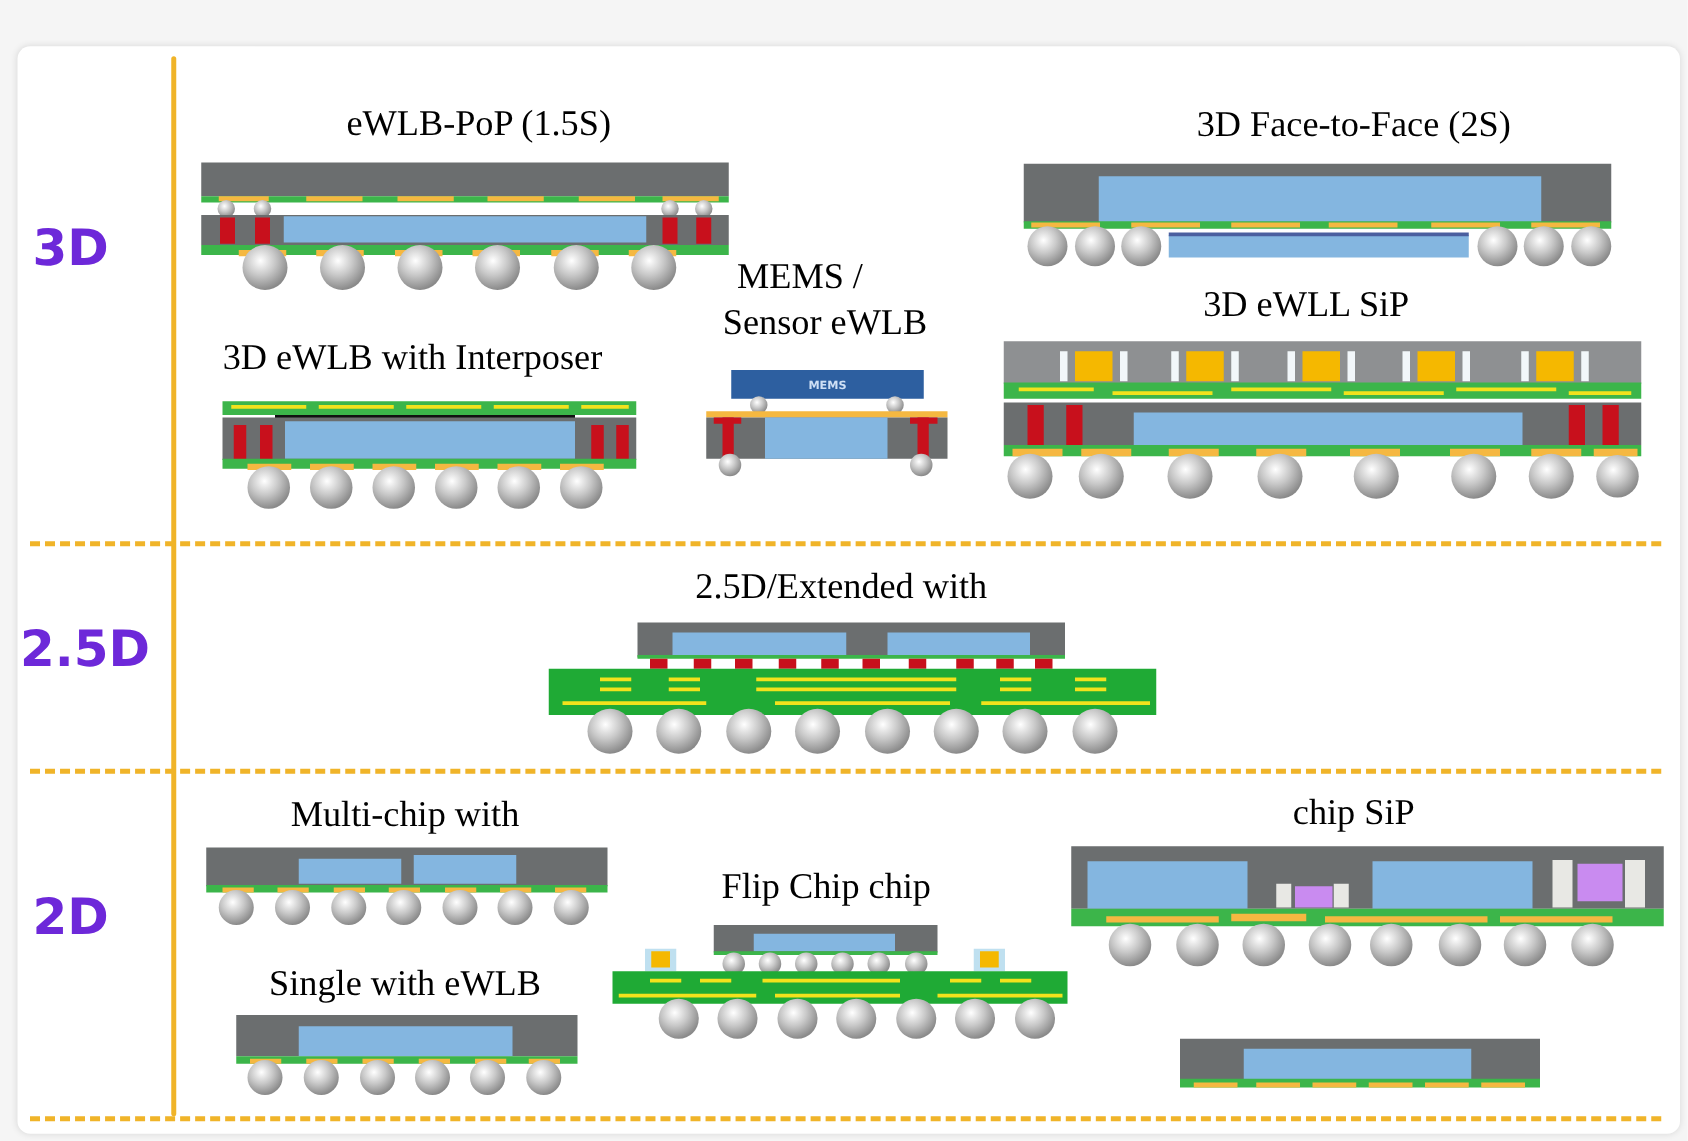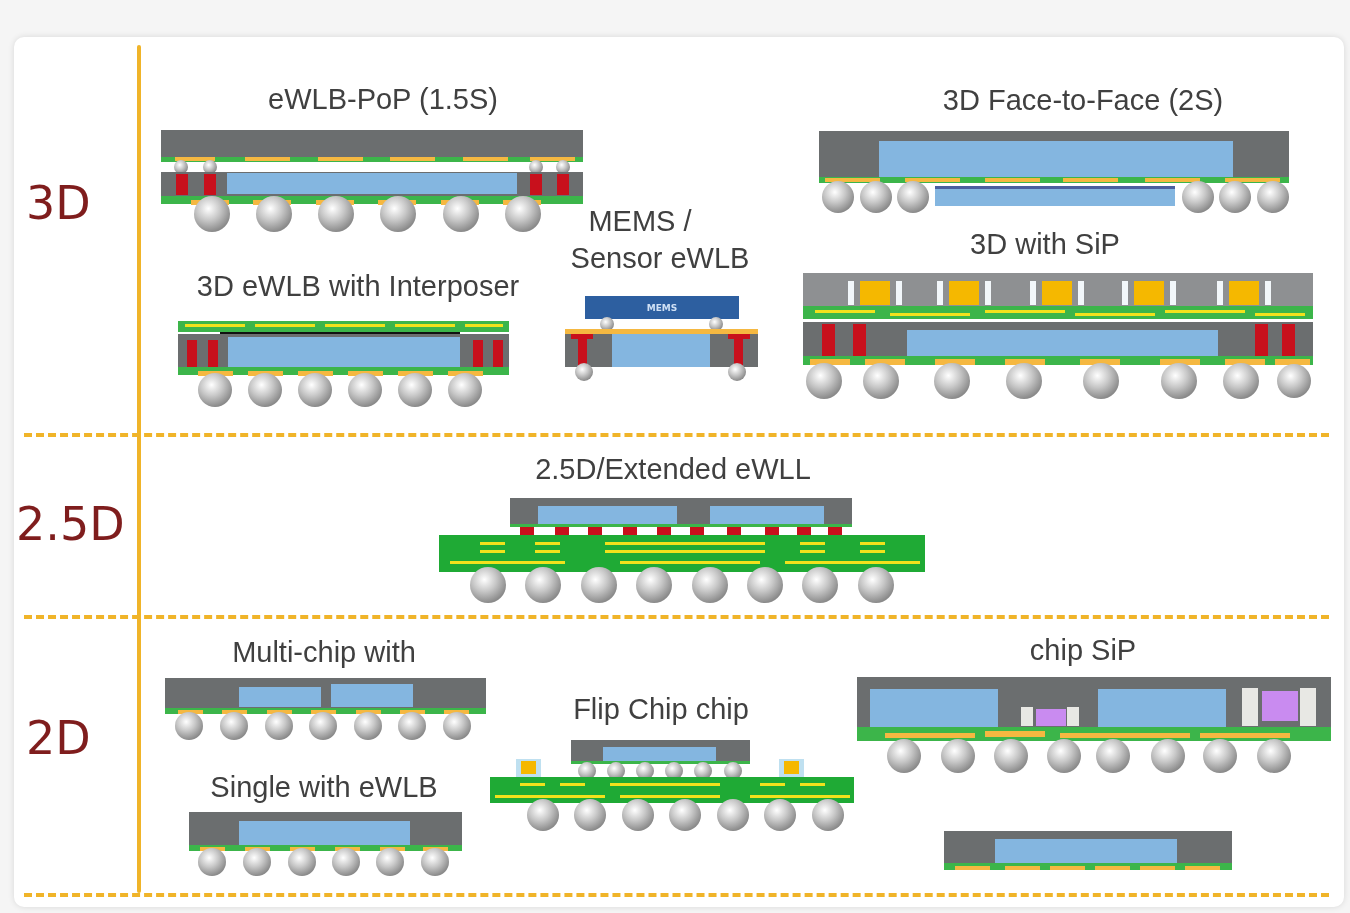--- a/index.html
+++ b/index.html
@@ -1,44 +1,44 @@
 <!DOCTYPE html>
 <html><head>
 <meta charset="utf-8">
 <style>
   html,body{margin:0;padding:0;background:#f5f5f5;}
   body{width:1350px;height:913px;overflow:hidden;position:relative;font-family:"DejaVu Sans",sans-serif;}
   .card{position:absolute;left:14px;top:37px;width:1330px;height:870px;background:#fff;border-radius:10px;box-shadow:0 0 6px rgba(0,0,0,.12);}
   .vline{position:absolute;left:137px;top:45px;width:4px;height:848px;background:#f0b429;border-radius:2px;}
   .dash{position:absolute;left:24px;width:1305px;height:0;border-top:4px dashed #f0b429;}
-  .tier{position:absolute;font-family:"DejaVu Sans",sans-serif;font-weight:normal;font-size:46px;color:#7f1d1d;}
-  .lbl{position:absolute;font-family:Liberation Sans, sans-serif;font-size:29px;color:#404040;white-space:nowrap;letter-spacing:0px;}
+  .tier{position:absolute;font-family:"DejaVu Sans",sans-serif;font-weight:bold;font-size:40px;color:#6d28d9;}
+  .lbl{position:absolute;font-family:Liberation Serif, serif;font-size:29px;color:#000000;white-space:nowrap;letter-spacing:0px;}
   .lbl.c{transform:translateX(-50%);text-align:center;}
   svg.pkg{position:absolute;overflow:visible;}
 </style>
 </head>
 <body>
 
 <div class="card"></div>
 <div class="vline"></div>
 <div class="dash" style="top:433px"></div>
 <div class="dash" style="top:615px"></div>
 <div class="dash" style="top:893px"></div>
 
 <div class="tier" style="left:26px;top:176px">3D</div>
 <div class="tier" style="left:16px;top:497px">2.5D</div>
 <div class="tier" style="left:26px;top:711px">2D</div>
 
 <div class="lbl c" style="left:383px;top:83px">eWLB-PoP (1.5S)</div>
 <div class="lbl c" style="left:1083px;top:84px">3D Face-to-Face (2S)</div>
 <div class="lbl c" style="left:640px;top:205px">MEMS /</div>
 <div class="lbl c" style="left:660px;top:242px">Sensor eWLB</div>
-<div class="lbl c" style="left:358px;top:270px">3D eWLB with Interposer</div>
-<div class="lbl c" style="left:1045px;top:228px">3D with SiP</div>
-<div class="lbl c" style="left:673px;top:453px">2.5D/Extended eWLL</div>
+<div class="lbl c" style="left:330px;top:270px">3D eWLB with Interposer</div>
+<div class="lbl c" style="left:1045px;top:228px">3D eWLL SiP</div>
+<div class="lbl c" style="left:673px;top:453px">2.5D/Extended with</div>
 <div class="lbl c" style="left:324px;top:636px">Multi-chip with</div>
 <div class="lbl c" style="left:324px;top:771px">Single with eWLB</div>
 <div class="lbl c" style="left:661px;top:693px">Flip Chip chip</div>
 <div class="lbl c" style="left:1083px;top:634px">chip SiP</div>
 <div class="lbl c" style="left:1088px;top:834px">eWLL</div>
 
 <svg class="pkg" width="1350" height="913" style="left:0;top:0">
   <defs>
     <radialGradient id="ballg" cx="40%" cy="35%" r="65%">
       <stop offset="0" stop-color="#ffffff"></stop>

